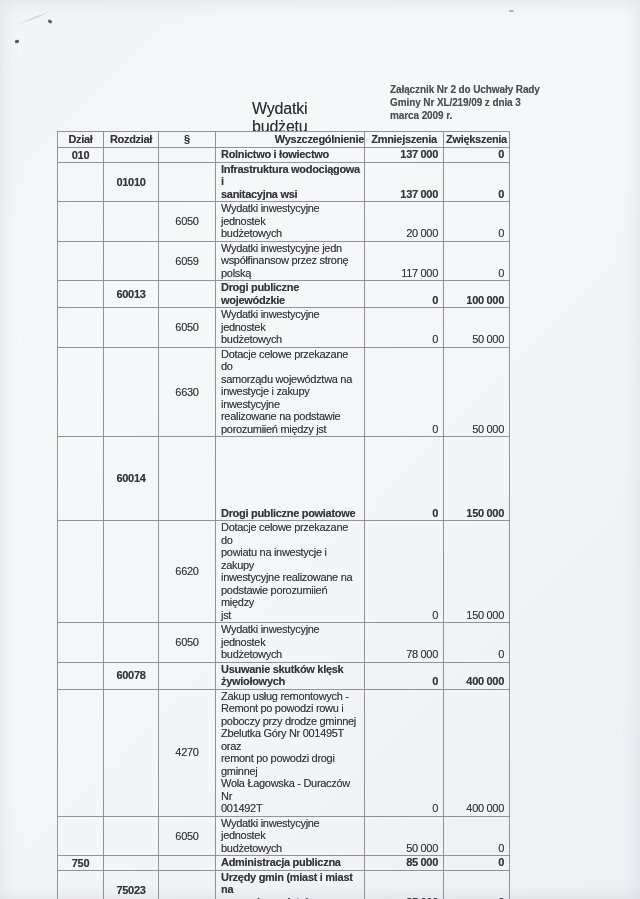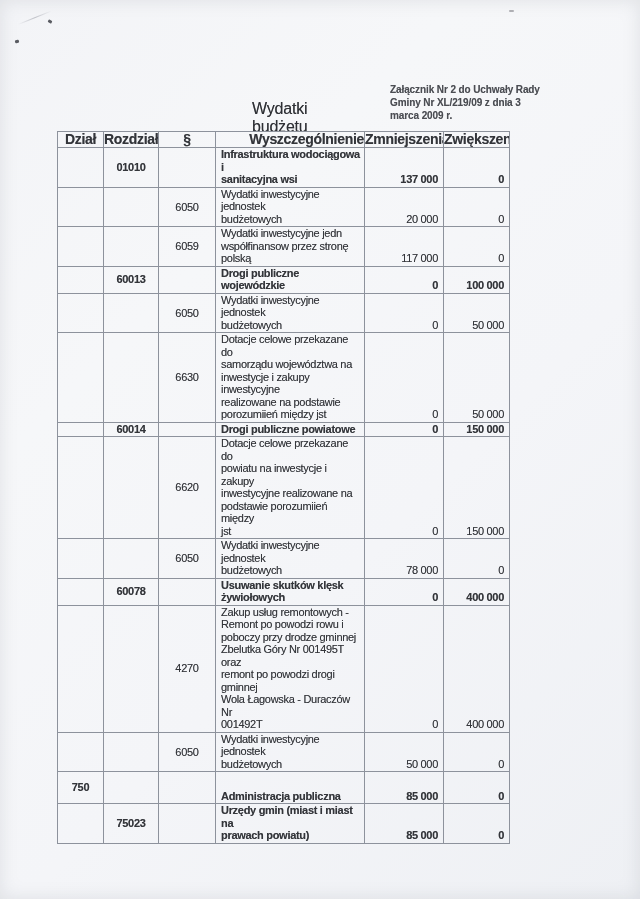--- a/index.html
+++ b/index.html
@@ -51,21 +51,21 @@
   .budget col.c4{width:149px;}
   .budget col.c5{width:79px;}
   .budget col.c6{width:66px;}
   .budget th,.budget td{
     border:1px solid #8d929c;
     padding:0;vertical-align:middle;
     overflow:hidden;
   }
   .budget{border:1px solid #767b85;}
   .budget th{
-    height:15px;font-weight:bold;font-size:14px;
+    height:15px;font-weight:bold;font-size:11px;
     text-align:center;white-space:nowrap;
   }
   .budget th.h-name{text-align:right;padding-left:4px;}
   td.code{text-align:center;vertical-align:middle;font-weight:normal;}
   td.name{
     text-align:left;vertical-align:bottom;
     white-space:pre-line;
     padding:0 2px 1px 5px;
   }
   td.num{
@@ -107,20 +107,28 @@
       <tr>
         <th>Dział</th>
         <th>Rozdział</th>
         <th>§</th>
         <th class="h-name">Wyszczególnienie</th>
         <th>Zmniejszenia</th>
         <th>Zwiększenia</th>
       </tr>
     </thead>
     <tbody>
+        <tr class="dzial">
+          <td class="code">010</td>
+          <td class="code"></td>
+          <td class="code"></td>
+          <td class="name">Rolnictwo i łowiectwo</td>
+          <td class="num">137 000</td>
+          <td class="num">0</td>
+        </tr>
         <tr class="rozdzial">
           <td class="code"></td>
           <td class="code">01010</td>
           <td class="code"></td>
           <td class="name">Infrastruktura wodociągowa i
 sanitacyjna wsi</td>
           <td class="num">137 000</td>
           <td class="num">0</td>
         </tr>
         <tr class="par">

